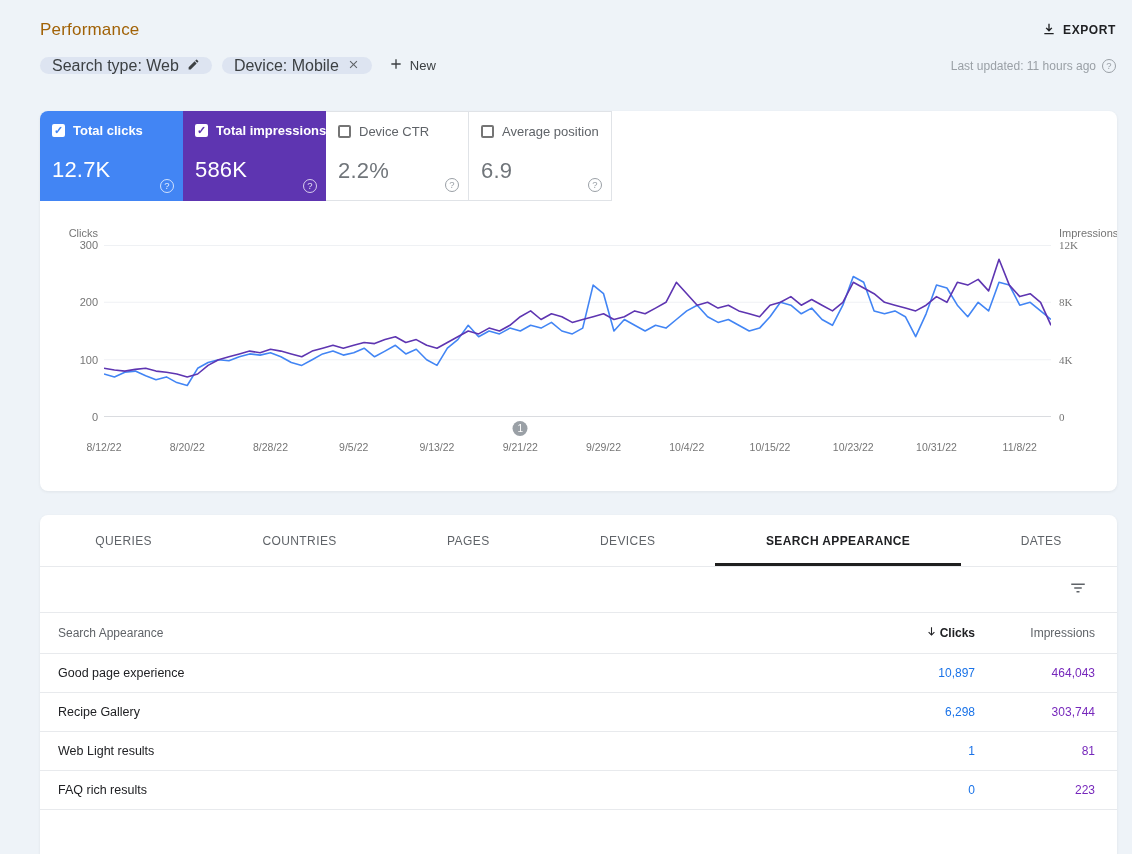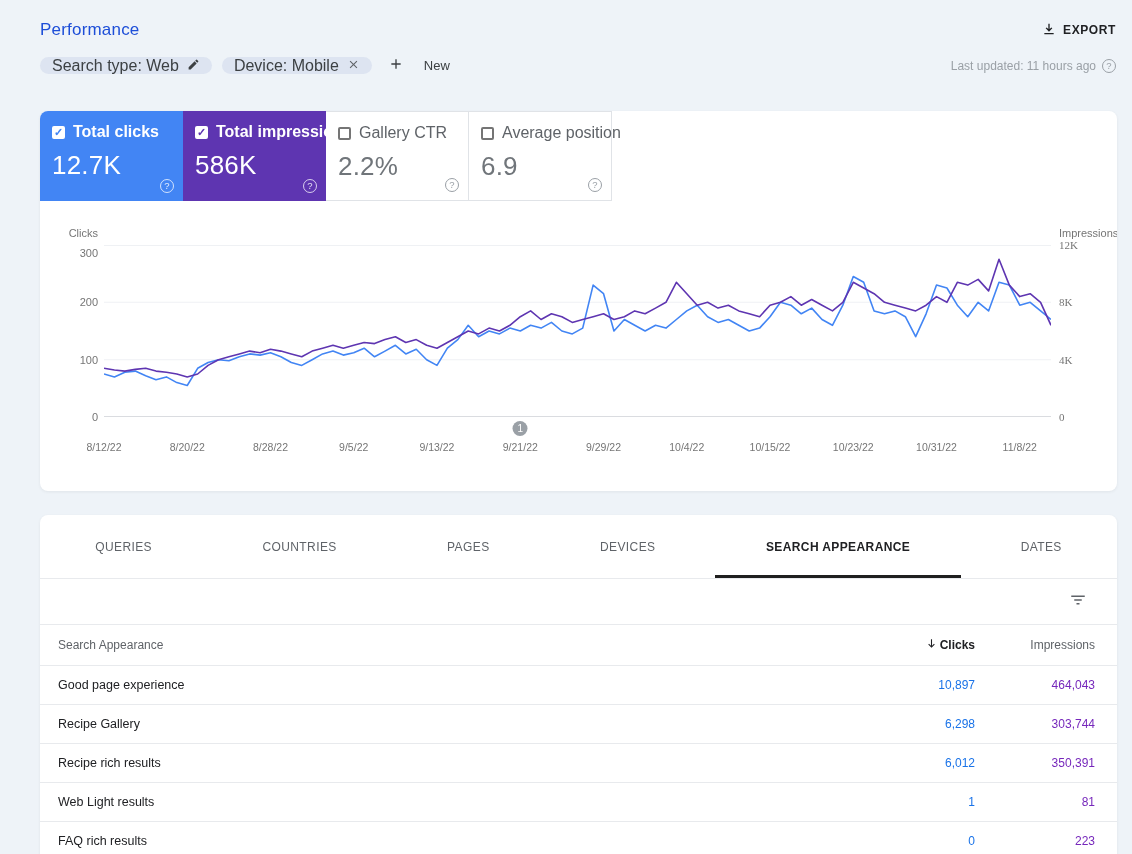--- a/index.html
+++ b/index.html
@@ -5,29 +5,29 @@
   :root{
     --bg:#eef3f8; --border:#e8eaed; --gray:#5f6368; --gray2:#80868b; --dark:#202124;
     --chip:#dde4f1;
   }
   *{box-sizing:border-box; margin:0; padding:0;}
   html,body{width:1132px; height:854px; overflow:hidden;}
   body{background:var(--bg); font-family:"Liberation Sans", sans-serif; color:var(--dark);}
 
   
   .top-bar{display:flex; justify-content:space-between; align-items:center; padding:20px 16px 6px 40px;}
-  .page-title{font-size:17px; font-weight:500; color:#1d4ed8; letter-spacing:.2px;}
+  .page-title{font-size:17px; font-weight:500; color:#a16207; letter-spacing:.2px;}
   .export-btn{display:flex; align-items:center; gap:6px; background:none; border:none; cursor:pointer;
     font-family:inherit; font-size:12px; font-weight:700; letter-spacing:.6px; color:#202124;}
 
   
   .filter-bar{display:flex; align-items:center; gap:10px; padding:10px 16px 0 40px;}
   .chip{display:flex; align-items:center; gap:8px; height:17px; padding:0 12px; border:none; cursor:pointer;
     background:var(--chip); border-radius:14px; font-family:inherit; font-size:16px; color:#3c4043;}
-  .new-btn{display:flex; align-items:center; gap:20px; background:none; border:none; cursor:pointer;
+  .new-btn{display:flex; align-items:center; gap:6px; background:none; border:none; cursor:pointer;
     font-family:inherit; font-size:13px; color:#3c4043; margin-left:6px;}
   .last-updated{margin-left:auto; display:flex; align-items:center; gap:6px; font-size:12px; color:#9aa0a6;}
 
   .help{width:14px; height:14px; border-radius:50%; border:1px solid #9aa0a6; color:#9aa0a6;
     font-size:9.5px; line-height:12px; text-align:center; flex:none; display:inline-block;}
 
   
   .panel{background:#fff; border-radius:8px; box-shadow:0 1px 3px rgba(60,64,67,.08); margin:0 15px 0 40px;}
   .chart-panel{margin-top:36px; overflow:hidden; padding-bottom:14px;}
   .table-panel{margin-top:24px; min-height:350px;}
@@ -37,23 +37,23 @@
   .metric-card{width:143px; height:90px; padding:12px 12px 8px 12px; position:relative; cursor:pointer;
     background:#fff; border:1px solid #e0e3e7; border-left-width:0;}
   .metric-card:first-child{border-left-width:1px;}
   .metric-card.sel{border:none;}
   .m-top{display:flex; align-items:center; gap:8px;}
   .cb{width:13px; height:13px; border:2px solid #757575; border-radius:2px; flex:none;
     display:flex; align-items:center; justify-content:center; background:transparent;}
   .cb-check{display:none; font-size:11px; font-weight:bold; line-height:1;}
   .metric-card.sel .cb{background:#fff; border-color:#fff;}
   .metric-card.sel .cb-check{display:block;}
-  .m-label{font-size:16px; color:#5f6368; white-space:nowrap;}
+  .m-label{font-size:13px; color:#5f6368; white-space:nowrap;}
   .metric-card.sel .m-label{color:#fff; font-weight:700;}
-  .m-value{font-size:26px; color:#70757a; margin-top:9px; letter-spacing:.2px;}
+  .m-value{font-size:22px; color:#70757a; margin-top:19px; letter-spacing:.2px;}
   .metric-card.sel .m-value{color:#fff;}
   .m-help{position:absolute; right:9px; bottom:8px;}
   .metric-card.sel .m-help{border-color:rgba(255,255,255,.75); color:rgba(255,255,255,.85);}
 
   
   .chart-area{position:relative; height:248px; margin:28px 10px 0 24px;}
   .plot{position:absolute; left:40px; right:56px; top:16px; height:172px;}
   .plot svg{width:100%; height:100%; display:block;}
   .grid{stroke:#eff1f4; stroke-width:1;}
   .grid.axis{stroke:#dadce0;}
@@ -62,21 +62,21 @@
   .yl-right{left:calc(100% - 48px); text-align:left;font-family:Liberation Serif, serif;}
   .axis-caption{position:absolute; top:-2px; font-size:11px; color:#757575; white-space:nowrap;}
   .cap-left{left:0; width:34px; text-align:right;}
   .cap-right{left:calc(100% - 48px);}
   .x-axis{position:absolute; left:40px; right:56px; top:190px; height:48px;}
   .x-tick{position:absolute; top:22px; transform:translateX(-50%); font-size:10.5px; color:#757575; white-space:nowrap;}
   .marker{position:absolute; top:2px; transform:translateX(-50%); width:15px; height:15px; border-radius:50%;
     background:#9aa0a6; color:#fff; font-size:10px; line-height:15px; text-align:center; cursor:pointer;}
 
   
-  .tabs{display:flex; height:64px; border-bottom:1px solid var(--border);justify-content:space-between;}
+  .tabs{display:flex; height:52px; border-bottom:1px solid var(--border);justify-content:space-between;}
   .tab{flex:1 1 auto; display:flex; align-items:center; justify-content:center; padding:0 30px;
     font-size:12px; letter-spacing:.4px; color:#5f6368; cursor:pointer; position:relative; white-space:nowrap;}
   .tab.active{color:#202124; font-weight:700;}
   .tab.active::after{content:""; position:absolute; left:4px; right:4px; bottom:0; height:3px; background:#1f1f1f;}
 
   .filter-row{display:flex; justify-content:flex-end; align-items:center; height:46px; padding-right:30px;
     border-bottom:1px solid var(--border);}
   .icon-btn{background:none; border:none; cursor:pointer; display:flex; align-items:center;}
 
   
@@ -155,40 +155,40 @@
             <span class="cb-check" style="color: rgb(94, 53, 177);">✓</span>
           </span>
         <span class="m-label">Total impressions</span>
       </div>
       <div class="m-value">586K</div>
       <span class="help m-help">?</span>
     </div>
     <div class="metric-card">
       <div class="m-top">
         <span class="cb"></span>
-        <span class="m-label">Gallery CTR</span>
+        <span class="m-label">Device CTR</span>
       </div>
       <div class="m-value">2.2%</div>
       <span class="help m-help">?</span>
     </div>
     <div class="metric-card">
       <div class="m-top">
         <span class="cb"></span>
         <span class="m-label">Average position</span>
       </div>
       <div class="m-value">6.9</div>
       <span class="help m-help">?</span>
     </div>
   </div>
 
   <div class="chart-area">
     <span class="axis-caption cap-left">Clicks</span>
     <span class="axis-caption cap-right">Impressions</span>
 
-    <span class="ylab yl-left" style="top:24px">300</span>
+    <span class="ylab yl-left" style="top:16px">300</span>
     <span class="ylab yl-left" style="top:73px">200</span>
     <span class="ylab yl-left" style="top:131px">100</span>
     <span class="ylab yl-left" style="top:188px">0</span>
 
     <span class="ylab yl-right" style="top:16px">12K</span>
     <span class="ylab yl-right" style="top:73px">8K</span>
     <span class="ylab yl-right" style="top:131px">4K</span>
     <span class="ylab yl-right" style="top:188px">0</span>
 
     <div class="plot">
@@ -270,25 +270,20 @@
     <div class="col-name">Good page experience</div>
     <div class="col-clicks" style="color: rgb(26, 115, 232);">10,897</div>
     <div class="col-imp" style="color: rgb(118, 39, 187);">464,043</div>
   </div>
       <div class="t-row">
     <div class="col-name">Recipe Gallery</div>
     <div class="col-clicks" style="color: rgb(26, 115, 232);">6,298</div>
     <div class="col-imp" style="color: rgb(118, 39, 187);">303,744</div>
   </div>
       <div class="t-row">
-    <div class="col-name">Recipe rich results</div>
-    <div class="col-clicks" style="color: rgb(26, 115, 232);">6,012</div>
-    <div class="col-imp" style="color: rgb(118, 39, 187);">350,391</div>
-  </div>
-      <div class="t-row">
     <div class="col-name">Web Light results</div>
     <div class="col-clicks" style="color: rgb(26, 115, 232);">1</div>
     <div class="col-imp" style="color: rgb(118, 39, 187);">81</div>
   </div>
       <div class="t-row">
     <div class="col-name">FAQ rich results</div>
     <div class="col-clicks" style="color: rgb(26, 115, 232);">0</div>
     <div class="col-imp" style="color: rgb(118, 39, 187);">223</div>
   </div>
     </div>

